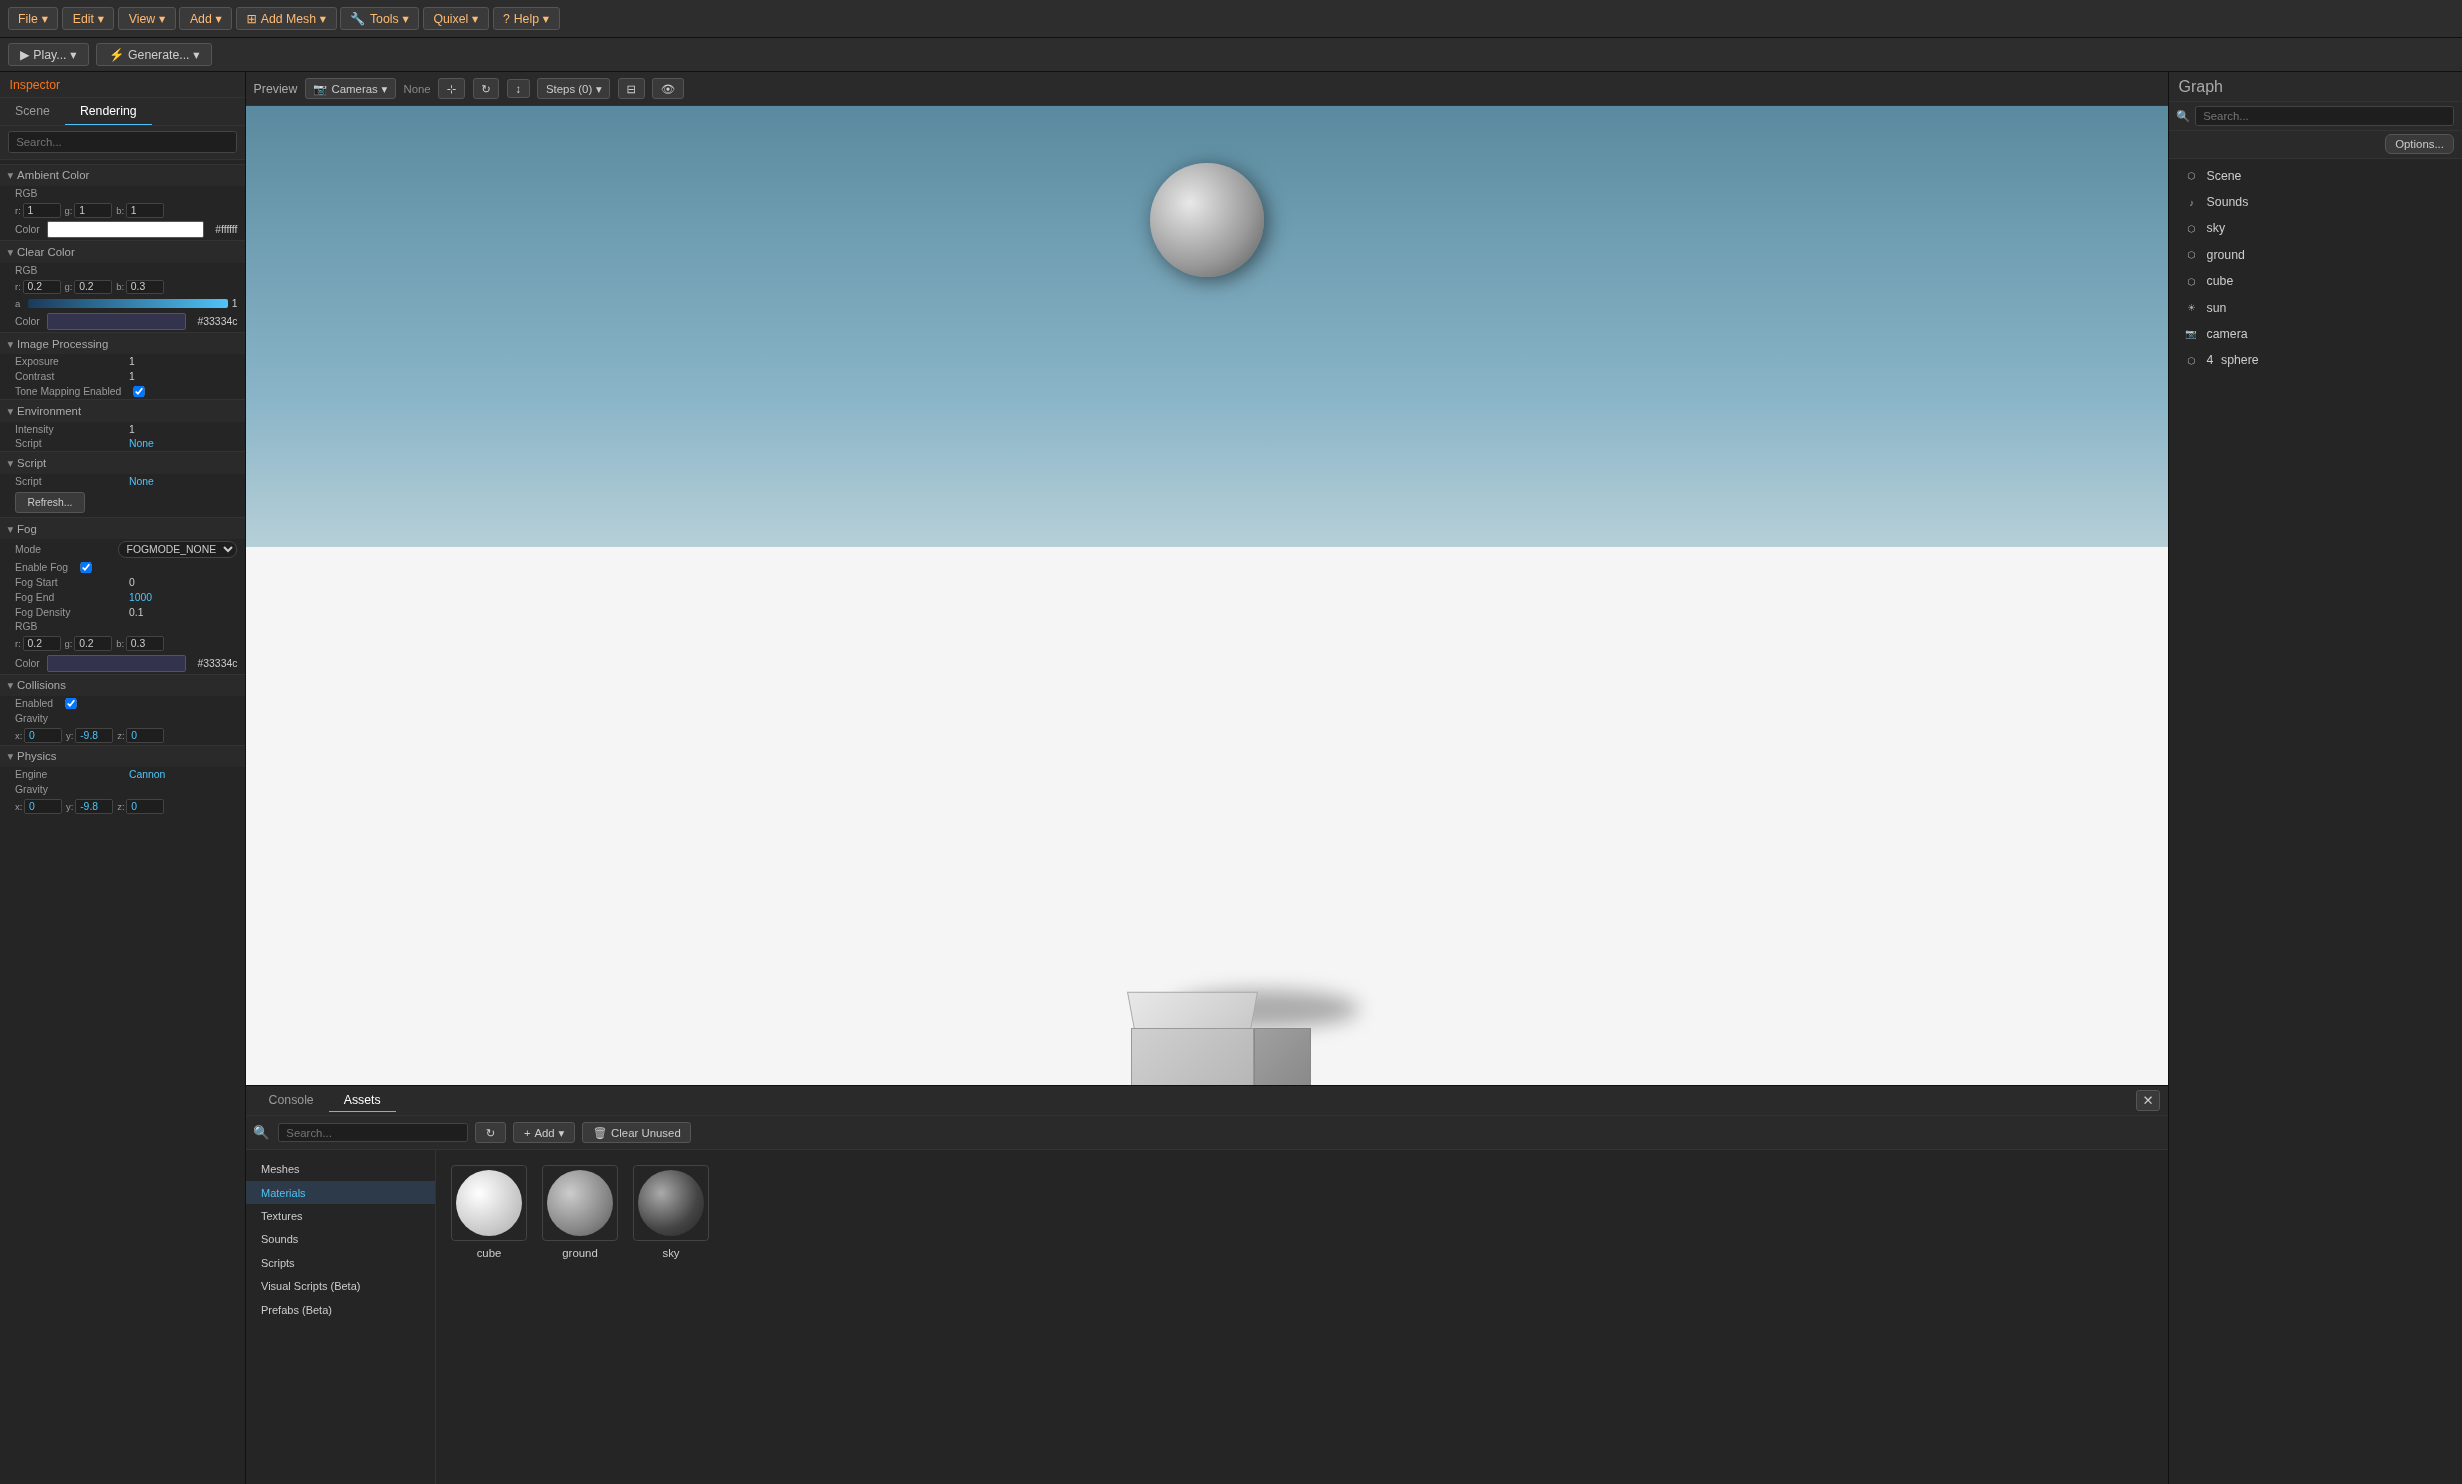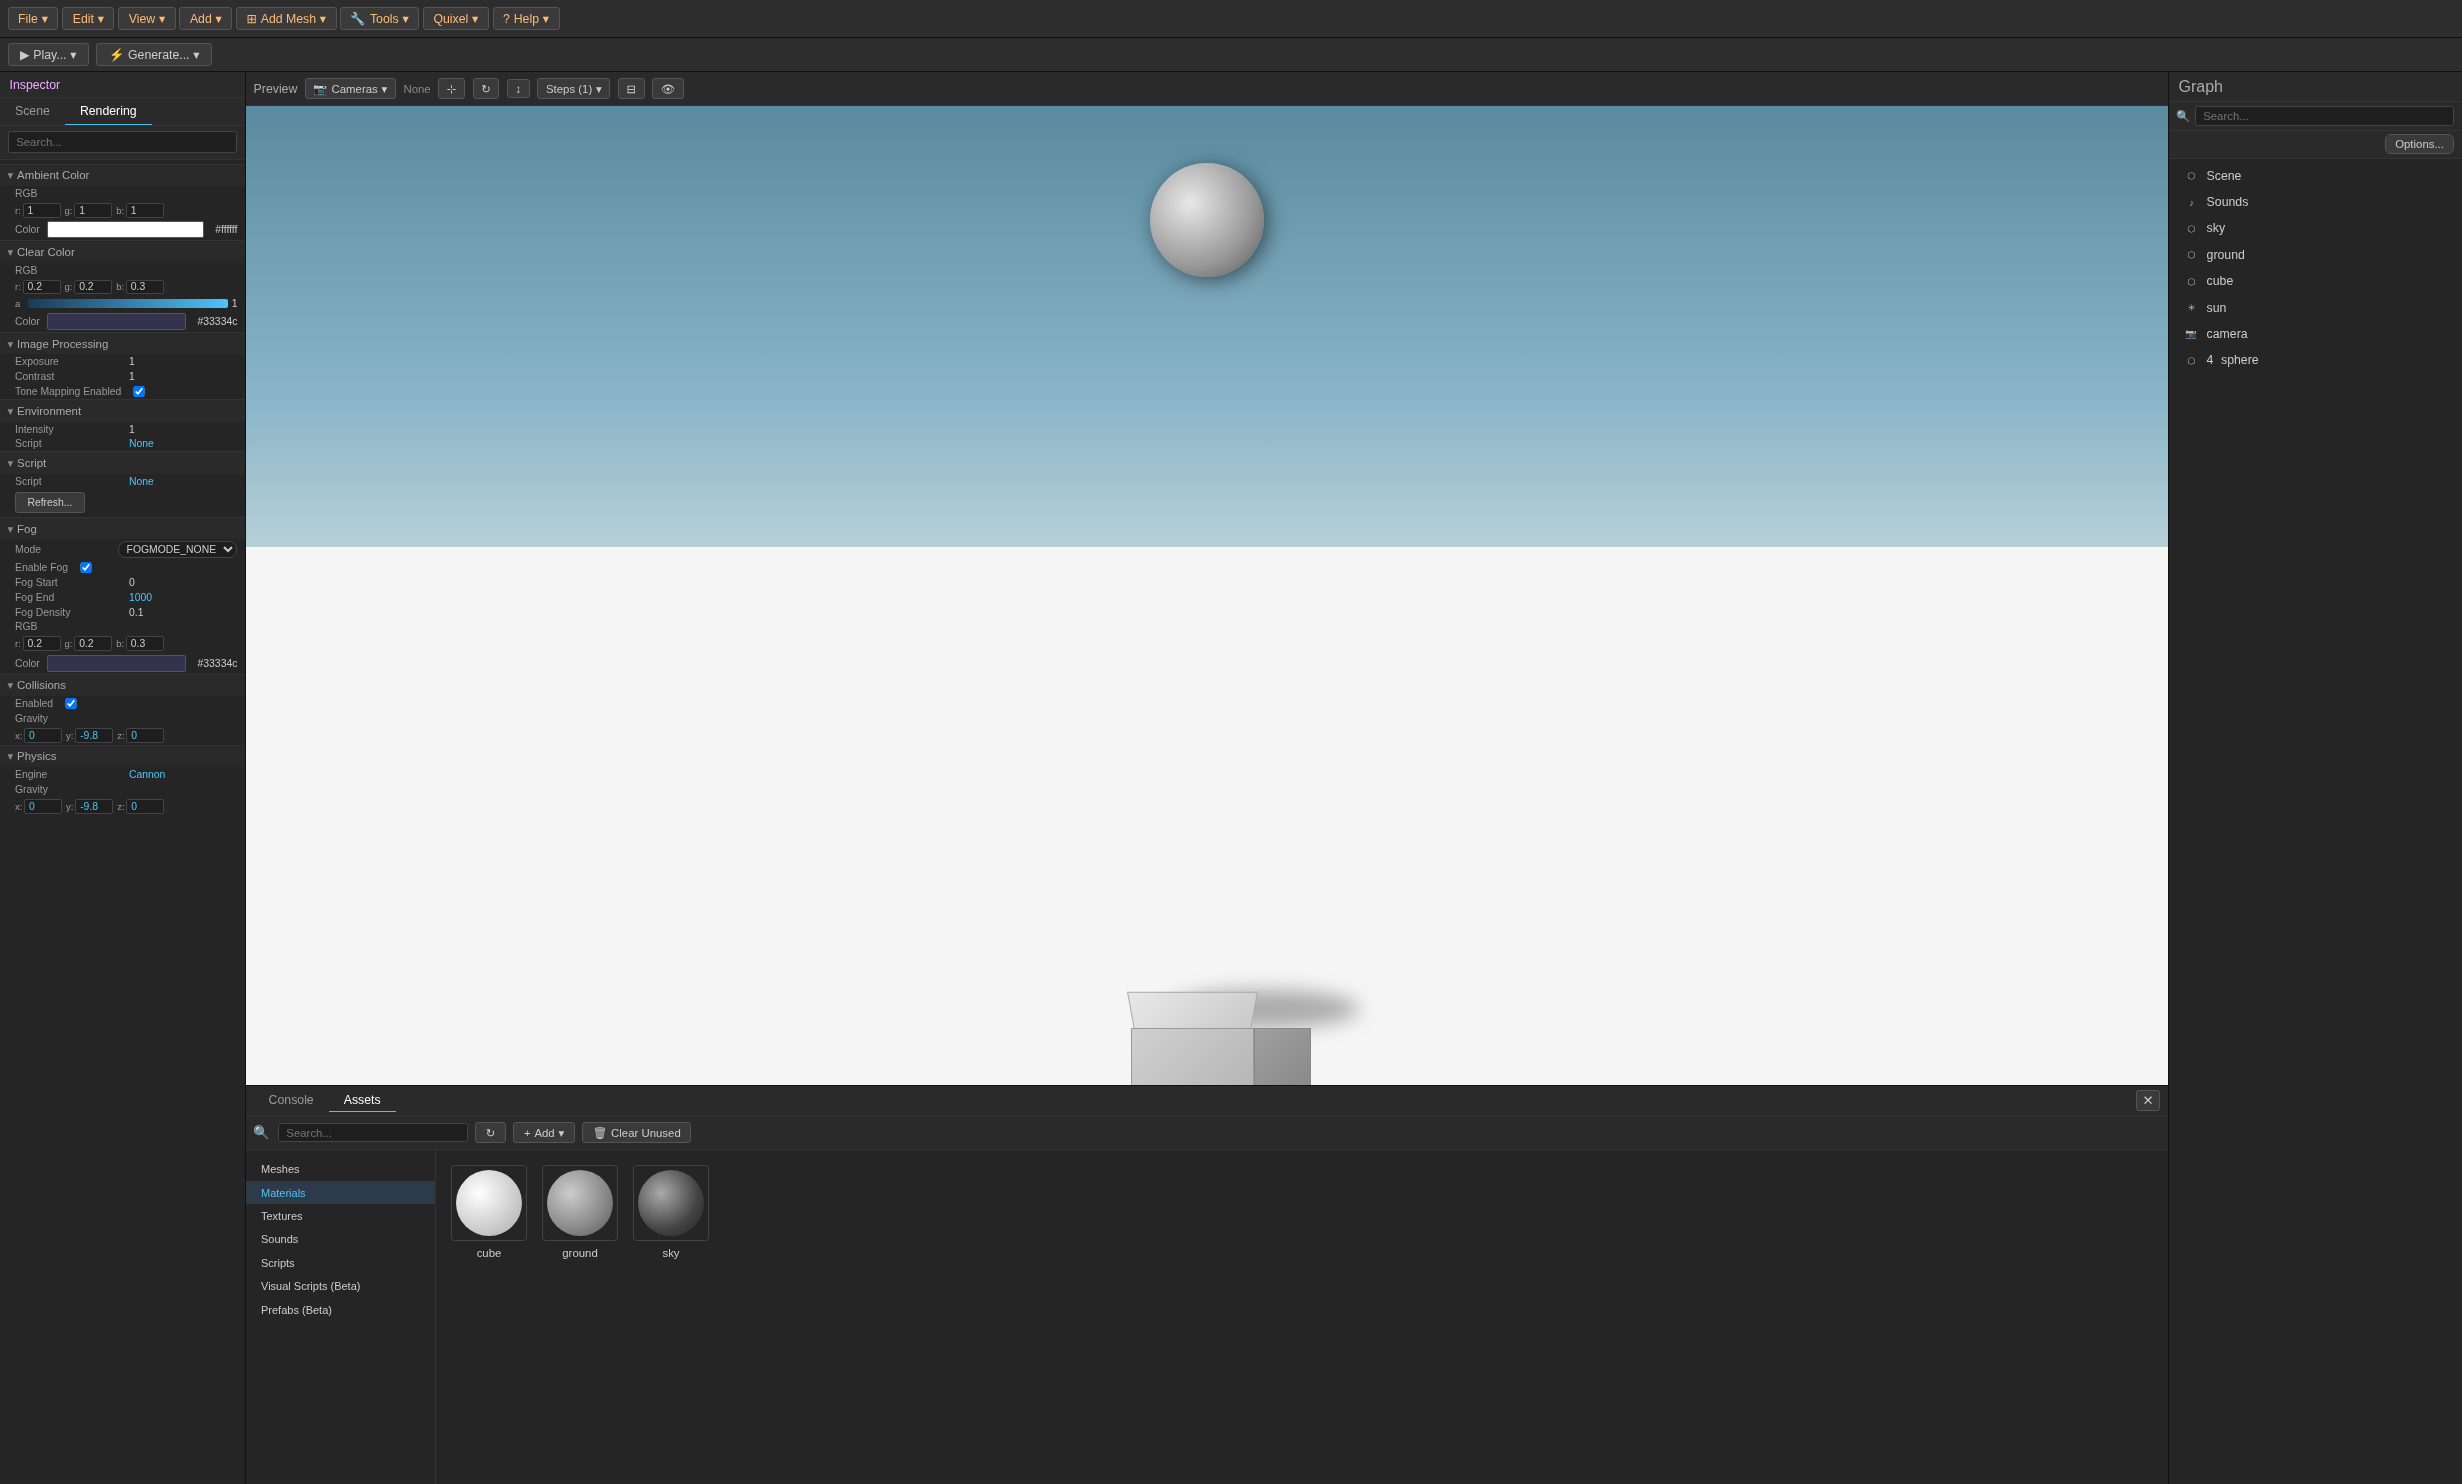--- a/index.html
+++ b/index.html
@@ -87,21 +87,21 @@
       width: 246px;
       background: #252525;
       border-right: 0.9px solid #111;
       display: flex;
       flex-direction: column;
       flex-shrink: 0;
     }
     .inspector-title {
       padding: 5.7px 9.5px;
       font-size: 12.3px;
-      color: #f0abfc;
+      color: #f97316;
       border-bottom: 0.9px solid #333;
       background: #2a2a2a;
     }
     .inspector-tabs {
       display: flex;
       background: #2a2a2a;
       border-bottom: 0.9px solid #333;
     }
     .inspector-tab {
       padding: 5.7px 15px;
@@ -870,21 +870,21 @@
         <button class="preview-btn">
           <span>📷</span>
           <span>Cameras</span>
           <span>▾</span>
         </button>
         <span style="color:#888; font-size:11.4px;">None</span>
         <button class="preview-btn">⊹</button>
         <button class="preview-btn">↻</button>
         <button class="preview-btn">↕</button>
         <button class="preview-btn">
-          <span>Steps (1)</span>
+          <span>Steps (0)</span>
           <span>▾</span>
         </button>
         <button class="preview-btn">⊟</button>
         <button class="preview-btn">👁</button>
       </div>
       <div class="preview-canvas">
         <div class="preview-scene">
 
           <div class="sphere-3d"></div>
           <div class="ground-plane"></div>

